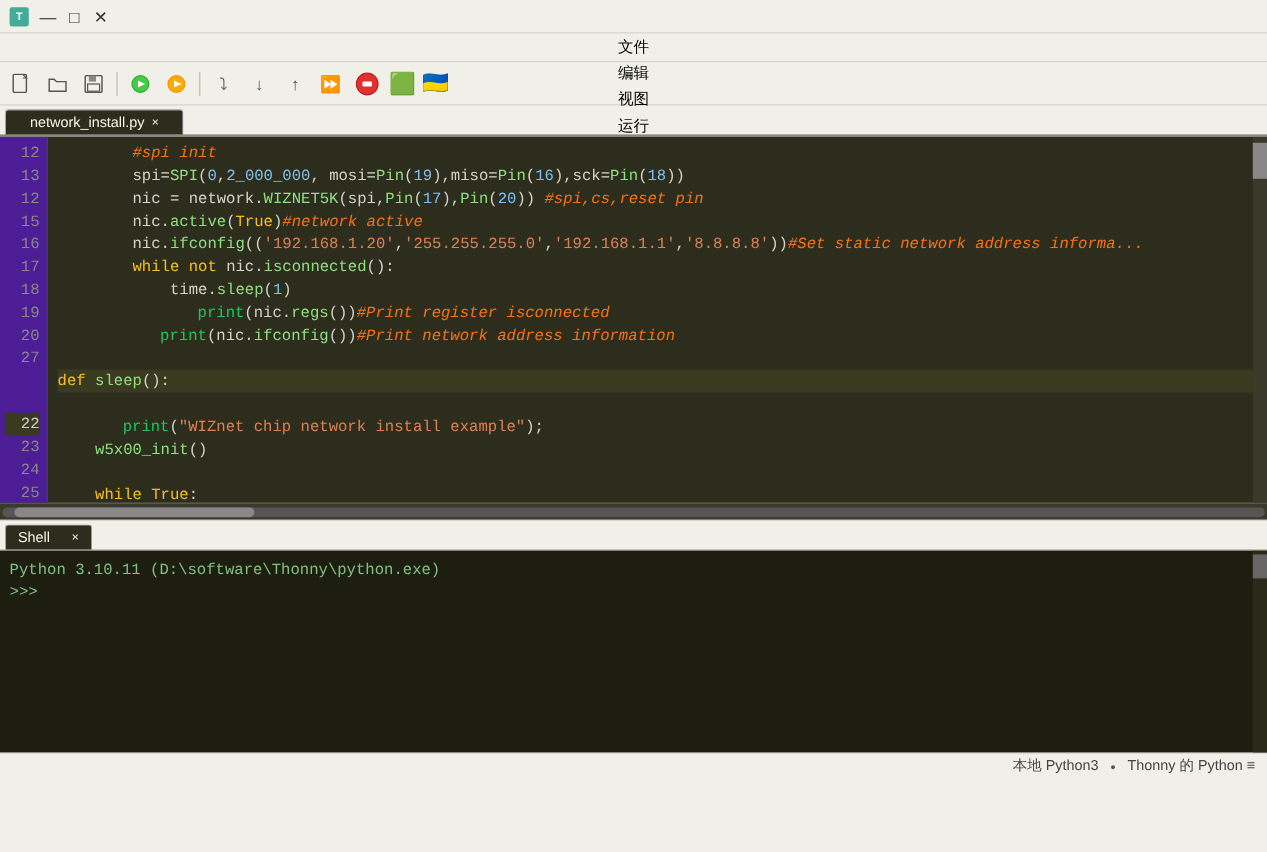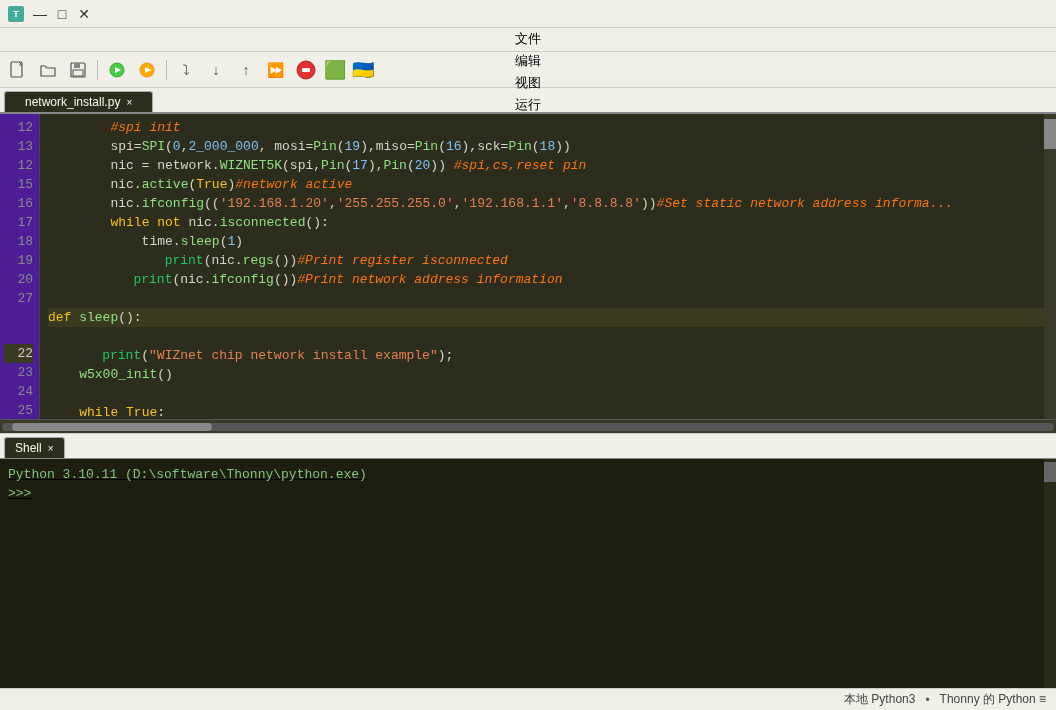--- a/index.html
+++ b/index.html
@@ -147,21 +147,21 @@
     .shell-tab {
       background: #2d2d1e;
       border: 1px solid #aaa;
       border-bottom: none;
       padding: 3px 10px;
       font-family: Arial, sans-serif;
       font-size: 12px;
       cursor: pointer;
       color: #f8f8e8;
       border-radius: 3px 3px 0 0;
-      display: flex; align-items: center; gap: 6px;
+      display: flex; align-items: center; gap: 18px;
     }
     #shell-area {
       background: #1e1e10;
       flex: 1;
       padding: 6px 8px;
       font-size: 13px;
       line-height: 19px;
       color: #d4d4c8;
       overflow-y: auto;
     }
@@ -354,21 +354,21 @@
   </div>
 </div>
 
 <div id="shell-tab-area">
   <div class="shell-tab">
     <span>Shell</span>
     <span class="tab-close">×</span>
   </div>
 </div>
 
-<div id="shell-wrapper" style="height: 229px; text-decoration: underline;">
+<div id="shell-wrapper" style="height: 168px;">
   <div id="shell-area">
     <div><span class="shell-version">Python 3.10.11 (D:\software\Thonny\python.exe)</span></div>
     <div><span class="shell-prompt">&gt;&gt;&gt; </span></div>
   </div>
   <div id="shell-right-scroll">
     <div id="shell-scroll-thumb"></div>
   </div>
 </div>
 
 <div id="statusbar">

